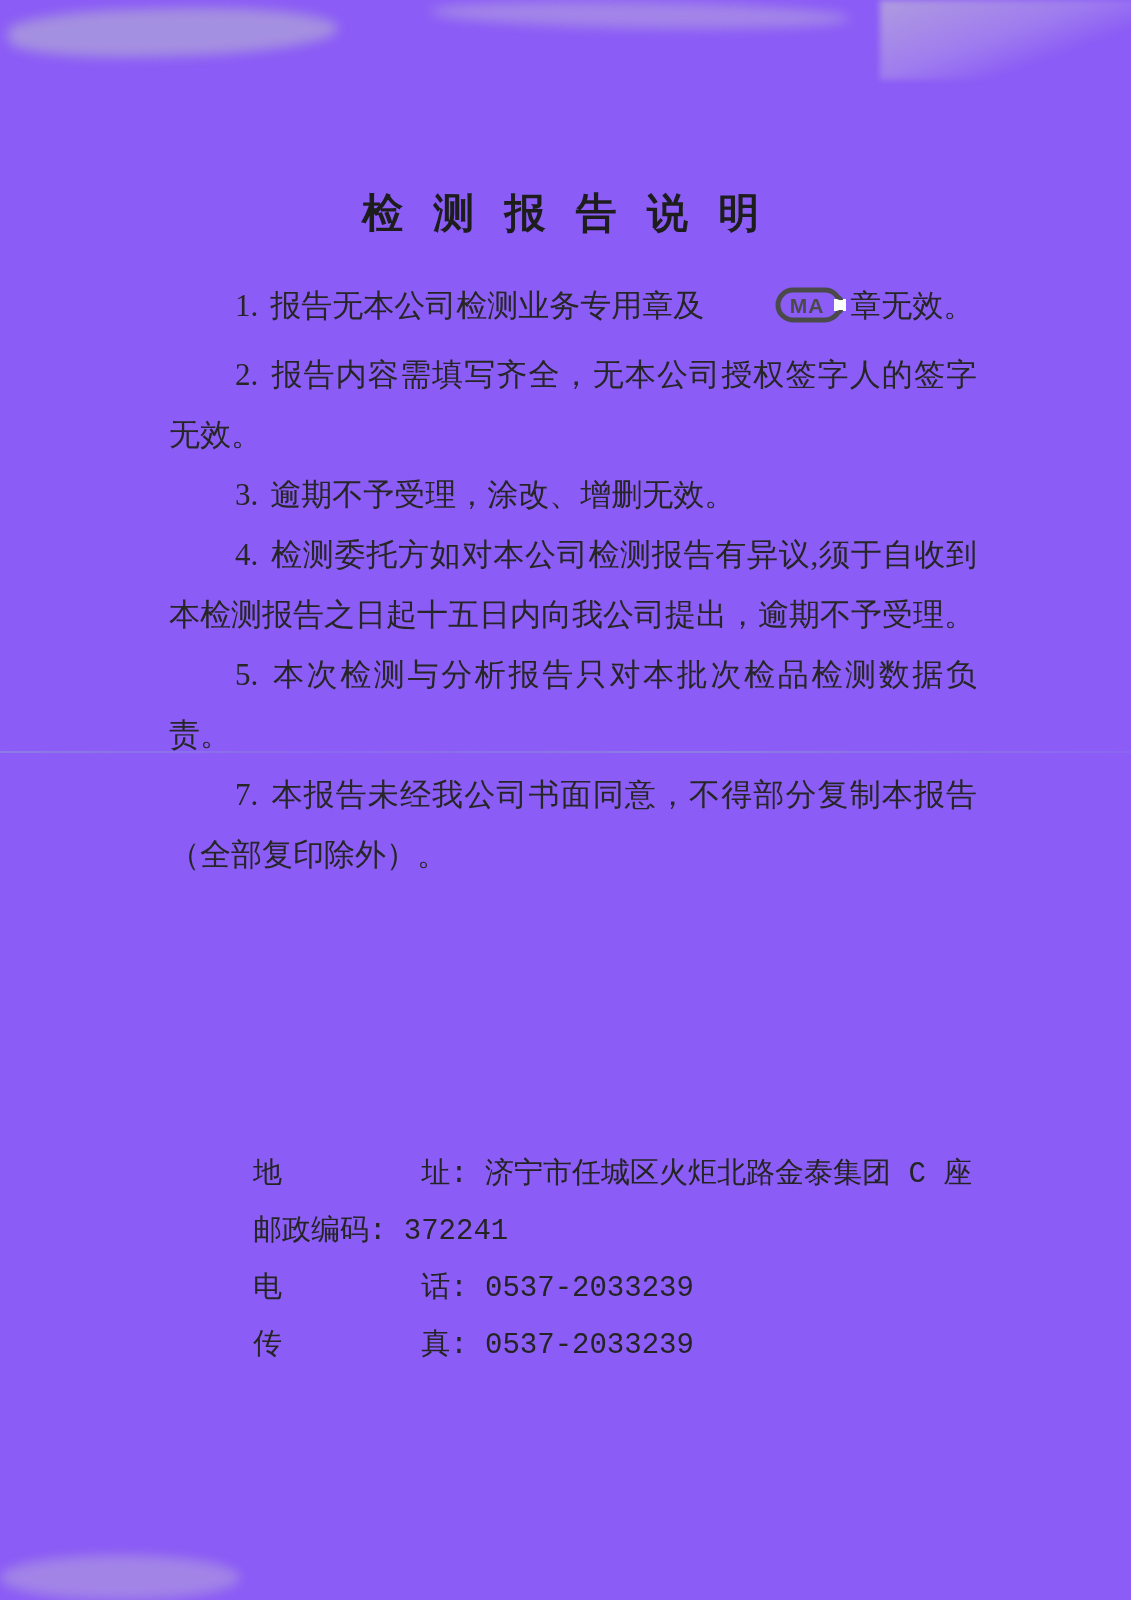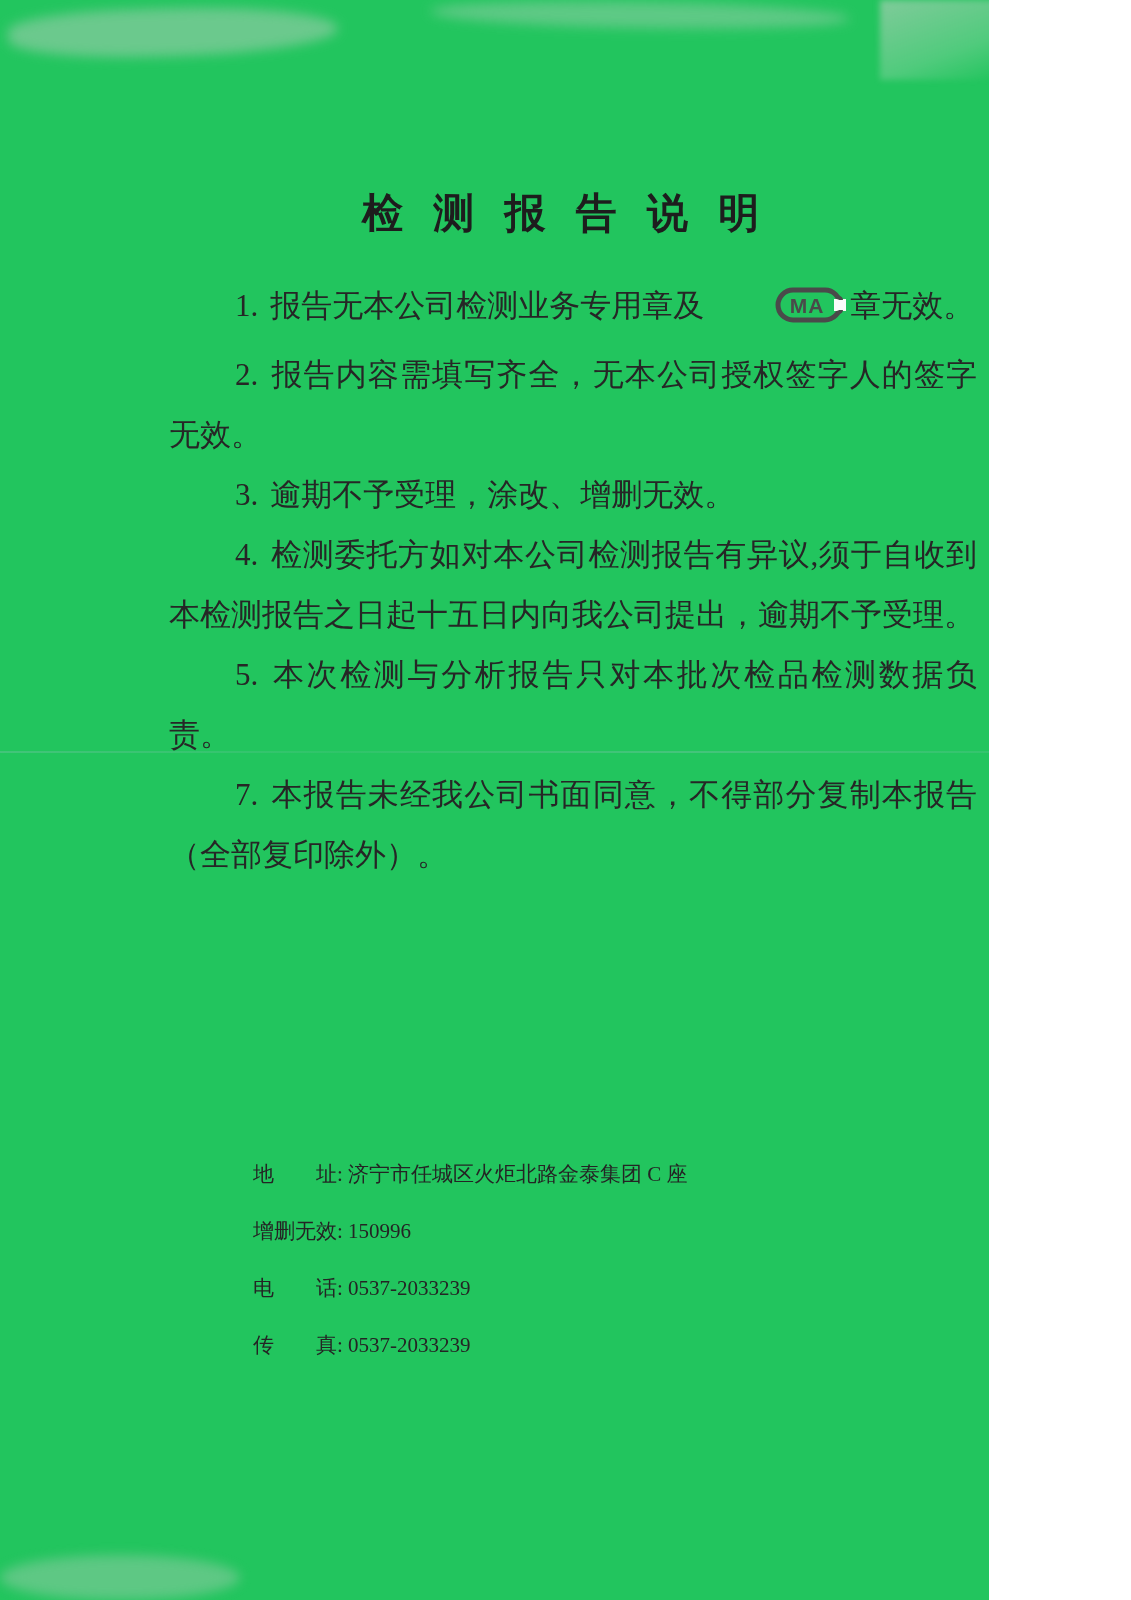--- a/index.html
+++ b/index.html
@@ -2,23 +2,23 @@
 <html><head>
 <meta charset="utf-8">
 <style>
   html, body {
     margin: 0;
     padding: 0;
     background: #ffffff;
   }
   .page {
     position: relative;
-    width: 989px;
+    width: 1131px;
     height: 1600px;
-    background: #22c55e;
+    background: #8b5cf6;
     overflow: hidden;
     font-family: "Liberation Serif", "DejaVu Serif", serif;
     color: #262626;
   }
   
   .smudge {
     position: absolute;
     pointer-events: none;
     filter: blur(6px);
   }
@@ -85,23 +85,24 @@
   }
   .cma-stamp {
     display: inline-block;
     vertical-align: -9px;
     margin: 0 4px;
   }
   
   .contact {
     position: absolute;
     left: 253px; top: 1146px;
-    font-size: 21px;
+    font-size: 29px;
     line-height: 57px;
     color: #242424;
+    font-family: Liberation Mono, monospace;
   }
   .contact .line {
     white-space: pre;
   }
 </style>
 </head>
 <body>
 
 <div class="page">
 
@@ -132,18 +133,18 @@
     <p class="item"><span class="num">5.</span><span>本次检测与分析报告只对本批次检品检测数据负责。</span></p>
 
 
     <p class="item"><span class="num">7.</span><span>本报告未经我公司书面同意，不得部分复制本报告（全部复印除外）。</span></p>
 
 
   </div>
 
   <div class="contact">
     <div class="line"><span>地        址: </span><span>济宁市任城区火炬北路金泰集团 C 座</span></div>
-    <div class="line"><span>增删无效: </span><span>150996</span></div>
+    <div class="line"><span>邮政编码: </span><span>372241</span></div>
     <div class="line"><span>电        话: </span><span>0537-2033239</span></div>
     <div class="line"><span>传        真: </span><span>0537-2033239</span></div>
   </div>
 
 </div>
 
 </body></html>

